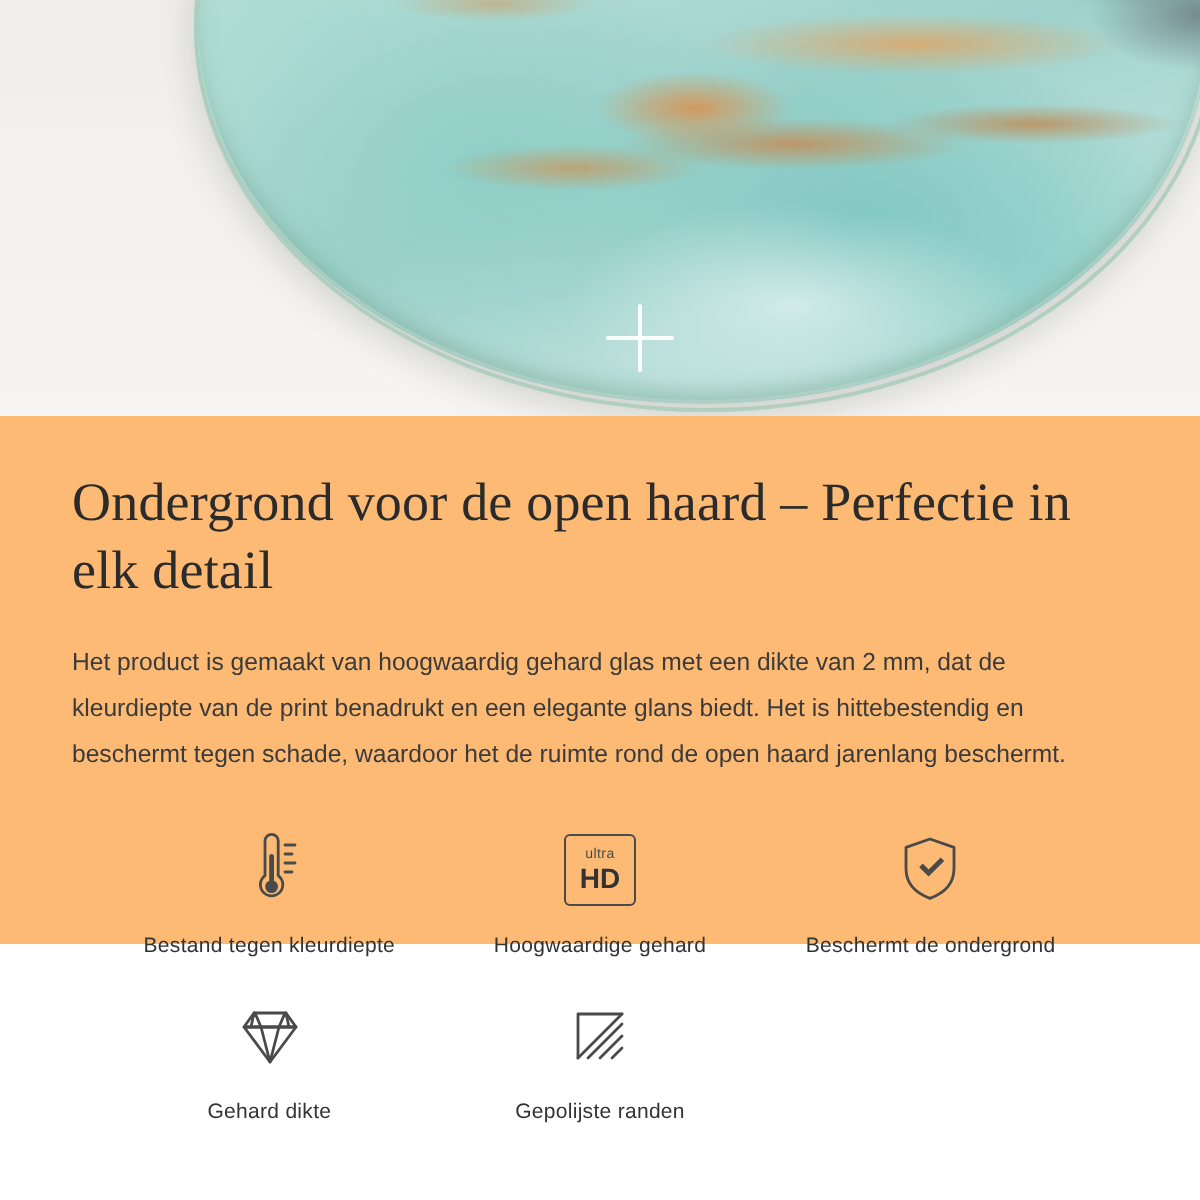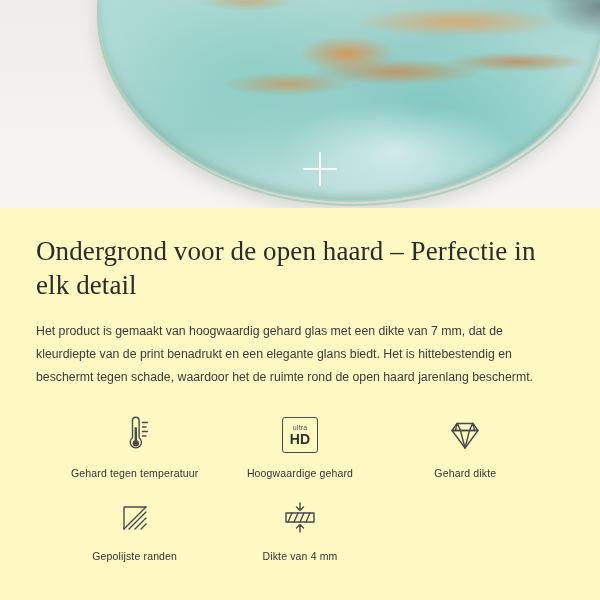--- a/index.html
+++ b/index.html
@@ -9,22 +9,22 @@
   body {
     width: 600px;
     height: 600px;
     background: #ffffff;
     font-family: "Liberation Sans", sans-serif;
     overflow: hidden;
   }
   .page {
     position: relative;
     width: 600px;
-    height: 600px;
-    background: #fef9c3;
+    height: 472px;
+    background: #fdba74;
   }
 
   
   .hero {
     position: relative;
     width: 600px;
     height: 208px;
     overflow: hidden;
     background: #f4f4f2;
   }
@@ -187,46 +187,55 @@
     <div class="plate">
       <div class="plate-art"></div>
       <div class="plate-edge"></div>
     </div>
     <div class="plate-rim"></div>
     <div class="sparkle"></div>
   </div>
 
   <div class="content">
     <h1 class="headline">Ondergrond voor de open haard – Perfectie in elk detail</h1>
-    <p class="body-copy">Het product is gemaakt van hoogwaardig gehard glas met een dikte van 7 mm, dat de kleurdiepte van de print benadrukt en een elegante glans biedt. Het is hittebestendig en beschermt tegen schade, waardoor het de ruimte rond de open haard jarenlang beschermt.</p>
+    <p class="body-copy">Het product is gemaakt van hoogwaardig gehard glas met een dikte van 2 mm, dat de kleurdiepte van de print benadrukt en een elegante glans biedt. Het is hittebestendig en beschermt tegen schade, waardoor het de ruimte rond de open haard jarenlang beschermt.</p>
 
     <div class="features">
 
       <div class="feature">
         <div class="feature-icon">
           <svg width="40" height="44" viewBox="0 0 40 44" aria-hidden="true">
             <path class="stroke" d="M17.5 7.5a3.3 3.3 0 0 1 6.6 0v17.3a5.6 5.6 0 1 1-6.6 0z"></path>
             <circle class="fillDark" cx="20.8" cy="30.3" r="3.2"></circle>
             <rect class="fillDark" x="19.6" y="14" width="2.4" height="14" rx="1.2"></rect>
             <path class="stroke" d="M27.5 9.5h5M27.5 14h3.5M27.5 18.5h5M27.5 23h3.5"></path>
           </svg>
         </div>
-        <div class="feature-label">Gehard tegen temperatuur</div>
+        <div class="feature-label">Bestand tegen kleurdiepte</div>
       </div>
 
       <div class="feature">
         <div class="feature-icon">
           <div class="ultrahd">
             <span class="u1">ultra</span>
             <span class="u2">HD</span>
           </div>
         </div>
         <div class="feature-label">Hoogwaardige gehard</div>
       </div>
 
+      <div class="feature">
+        <div class="feature-icon">
+          <svg width="40" height="44" viewBox="0 0 40 44" aria-hidden="true">
+            <path class="stroke" d="M20 6.5l12 4.2v10.6c0 7.6-5.1 12.4-12 14.9-6.9-2.5-12-7.3-12-14.9V10.7z"></path>
+            <path class="fillDark" d="M14.6 20.6l1.8-1.8 2.9 2.9 6-6 1.8 1.8-7.8 7.8z"></path>
+          </svg>
+        </div>
+        <div class="feature-label">Beschermt de ondergrond</div>
+      </div>
 
       <div class="feature">
         <div class="feature-icon">
           <svg width="40" height="40" viewBox="0 0 40 40" aria-hidden="true">
             <path class="stroke" d="M7 15.5h26L20 33z"></path>
             <path class="stroke" d="M12 8.5h16l5 7H7z"></path>
             <path class="stroke" d="M12 8.5l-1.5 7M28 8.5l1.5 7M15.5 15.5L20 33M24.5 15.5L20 33M15.5 15.5l-3-7M24.5 15.5l3-7"></path>
           </svg>
         </div>
         <div class="feature-label">Gehard dikte</div>
@@ -236,27 +245,16 @@
         <div class="feature-icon">
           <svg width="40" height="40" viewBox="0 0 40 40" aria-hidden="true">
             <path class="stroke" d="M9 31V9h22"></path>
             <path class="stroke" d="M9 31L31 9"></path>
             <path class="stroke" d="M14 31l17-17M20 31l11-11M26 31l5-5"></path>
           </svg>
         </div>
         <div class="feature-label">Gepolijste randen</div>
       </div>
 
-      <div class="feature">
-        <div class="feature-icon">
-          <svg width="44" height="40" viewBox="0 0 44 40" aria-hidden="true">
-            <path class="stroke" d="M22 5v7M18.5 9l3.5 3.5L25.5 9"></path>
-            <rect class="stroke" x="8" y="15" width="28" height="9"></rect>
-            <path class="stroke" d="M10 24l4-9M16 24l4-9M22 24l4-9M28 24l4-9"></path>
-            <path class="stroke" d="M22 34v-7M18.5 30l3.5-3.5 3.5 3.5"></path>
-          </svg>
-        </div>
-        <div class="feature-label">Dikte van 4 mm</div>
-      </div>
 
     </div>
   </div>
 </div>
 
 </body></html>

